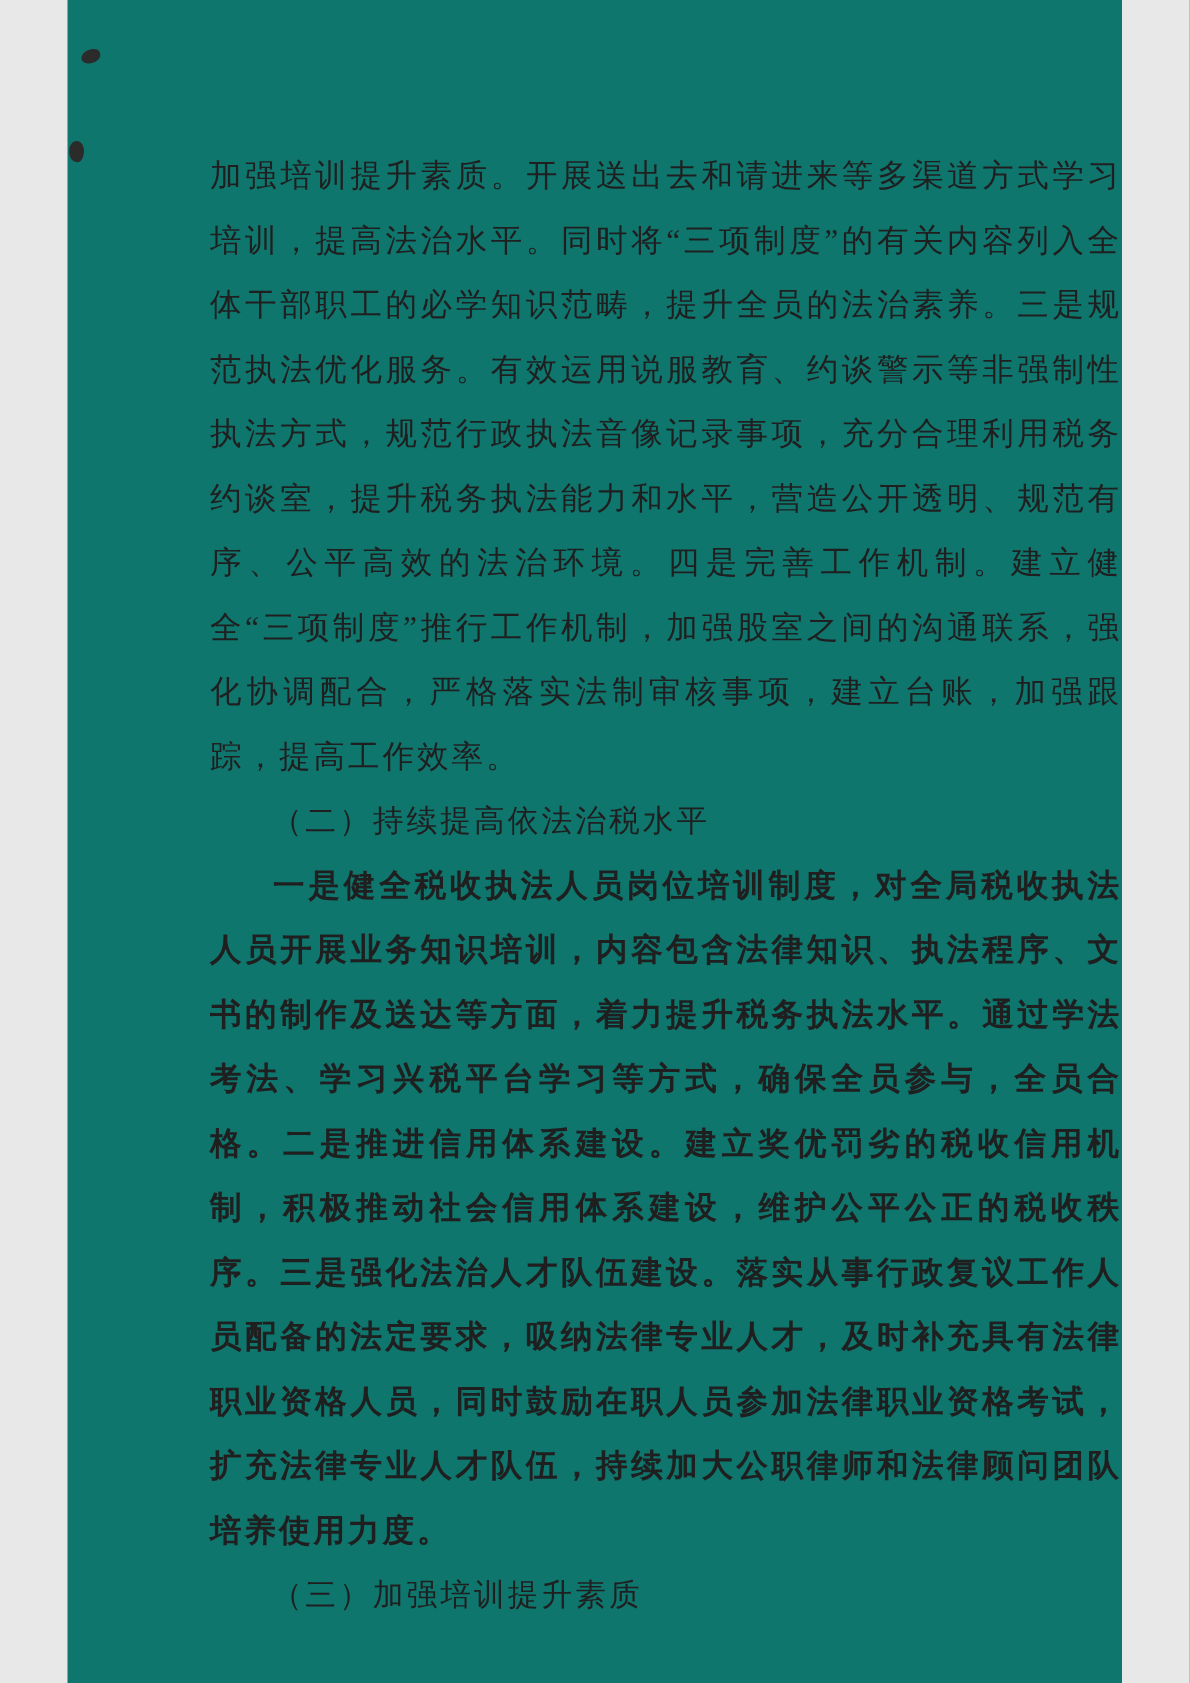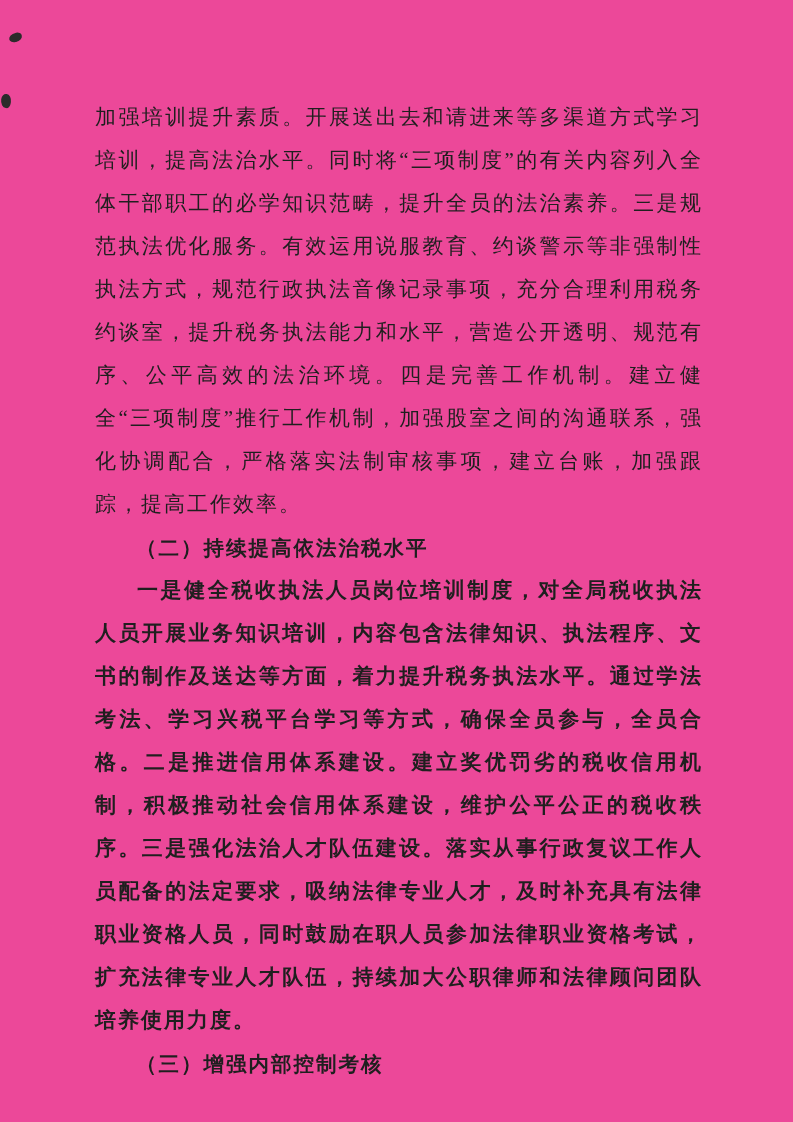--- a/index.html
+++ b/index.html
@@ -2,24 +2,24 @@
 <html><head>
 <meta charset="utf-8">
 <style>
   html, body {
     margin: 0;
     padding: 0;
     background: #e8e8e8;
   }
   .page {
     position: relative;
-    width: 793px;
+    width: 703px;
     height: 1122px;
     margin: 0 auto;
-    background: #ec4899;
+    background: #0f766e;
     overflow: hidden;
     font-family: "Liberation Serif", serif;
     color: #1f1f1f;
   }
   .content {
     position: absolute;
     left: 95px;
     top: 96px;
     width: 608px;
   }
@@ -34,21 +34,21 @@
     word-break: break-all;
   }
   .indent {
     text-indent: 2em;
     font-weight: bold;
   }
   .no-indent {
     text-indent: 0;
   }
   .heading {
-    font-weight: 700;
+    font-weight: 400;
     text-indent: 2em;
     font-family: "Liberation Sans", "DejaVu Sans", sans-serif;
     font-size: 20.5px;
   }
   
   .artifact {
     position: absolute;
     display: block;
     background: #2b2b2b;
   }
@@ -77,16 +77,16 @@
   <span class="artifact artifact-1"></span>
   <span class="artifact artifact-2"></span>
 
   <div class="content">
     <p class="body-para no-indent">加强培训提升素质。开展送出去和请进来等多渠道方式学习培训，提高法治水平。同时将“三项制度”的有关内容列入全体干部职工的必学知识范畴，提升全员的法治素养。三是规范执法优化服务。有效运用说服教育、约谈警示等非强制性执法方式，规范行政执法音像记录事项，充分合理利用税务约谈室，提升税务执法能力和水平，营造公开透明、规范有序、公平高效的法治环境。四是完善工作机制。建立健全“三项制度”推行工作机制，加强股室之间的沟通联系，强化协调配合，严格落实法制审核事项，建立台账，加强跟踪，提高工作效率。</p>
 
     <p class="heading">（二）持续提高依法治税水平</p>
 
     <p class="body-para indent">一是健全税收执法人员岗位培训制度，对全局税收执法人员开展业务知识培训，内容包含法律知识、执法程序、文书的制作及送达等方面，着力提升税务执法水平。通过学法考法、学习兴税平台学习等方式，确保全员参与，全员合格。二是推进信用体系建设。建立奖优罚劣的税收信用机制，积极推动社会信用体系建设，维护公平公正的税收秩序。三是强化法治人才队伍建设。落实从事行政复议工作人员配备的法定要求，吸纳法律专业人才，及时补充具有法律职业资格人员，同时鼓励在职人员参加法律职业资格考试，扩充法律专业人才队伍，持续加大公职律师和法律顾问团队培养使用力度。</p>
 
-    <p class="heading">（三）增强内部控制考核</p>
+    <p class="heading">（三）加强培训提升素质</p>
   </div>
 
 </div>
 
 </body></html>

